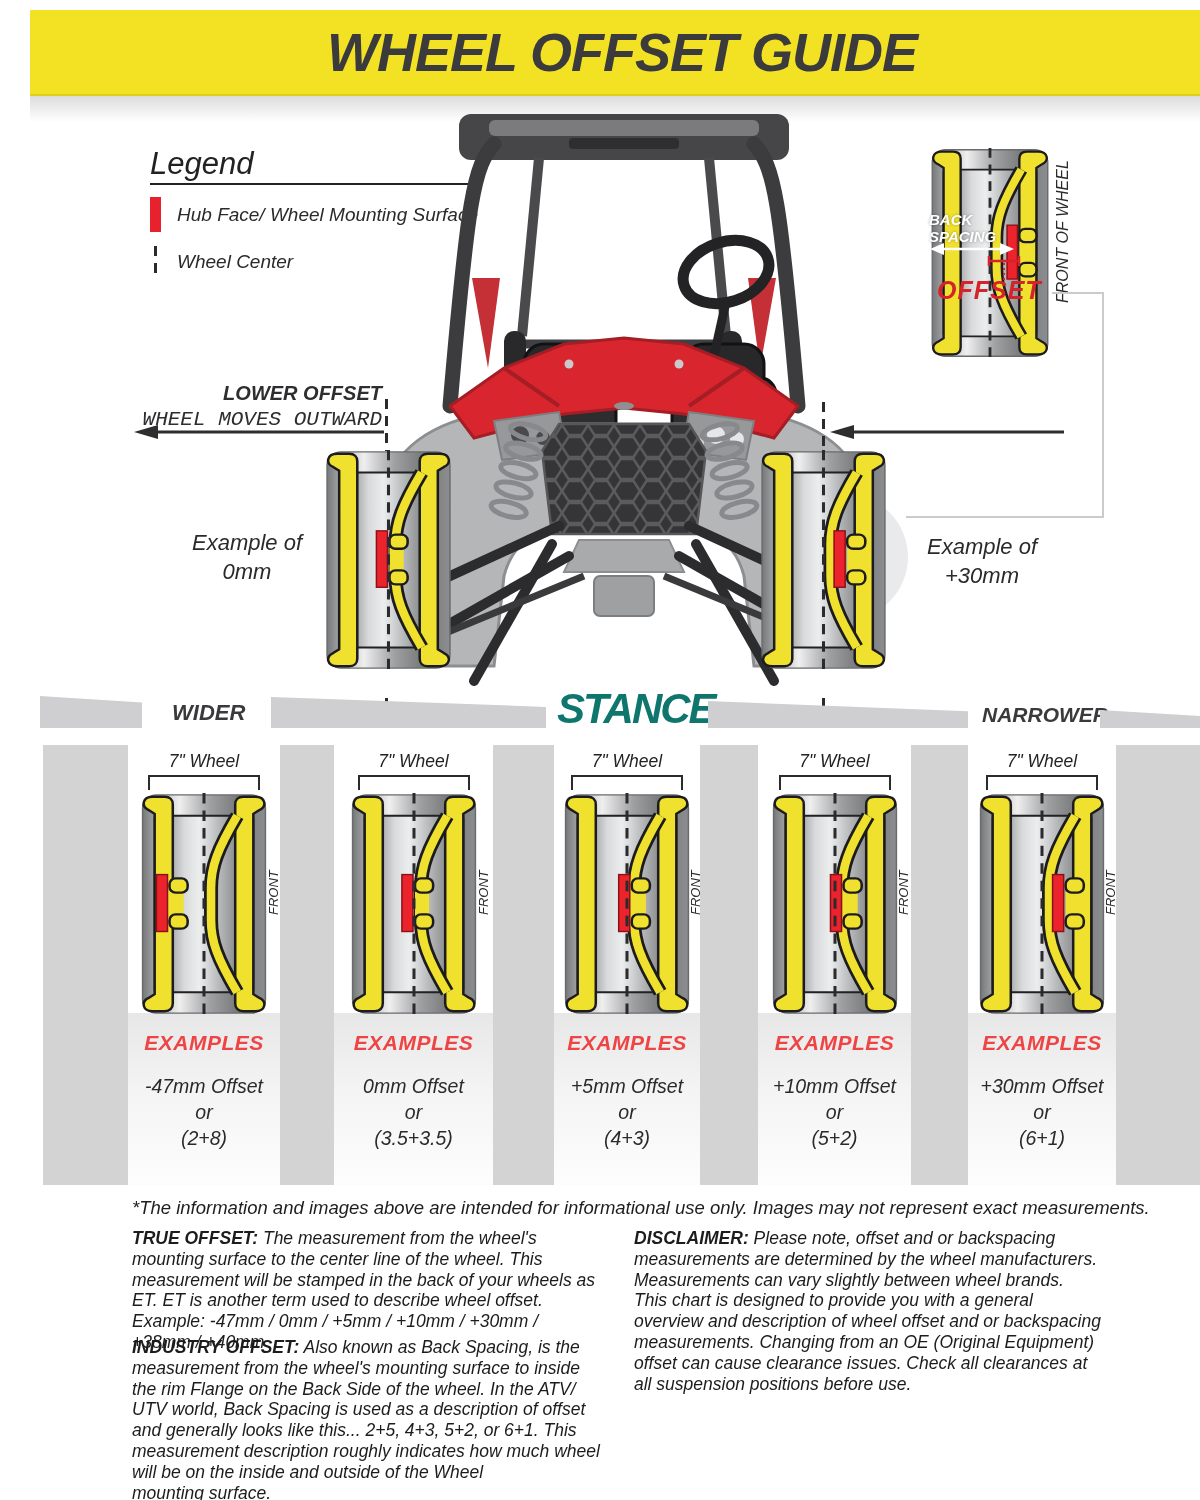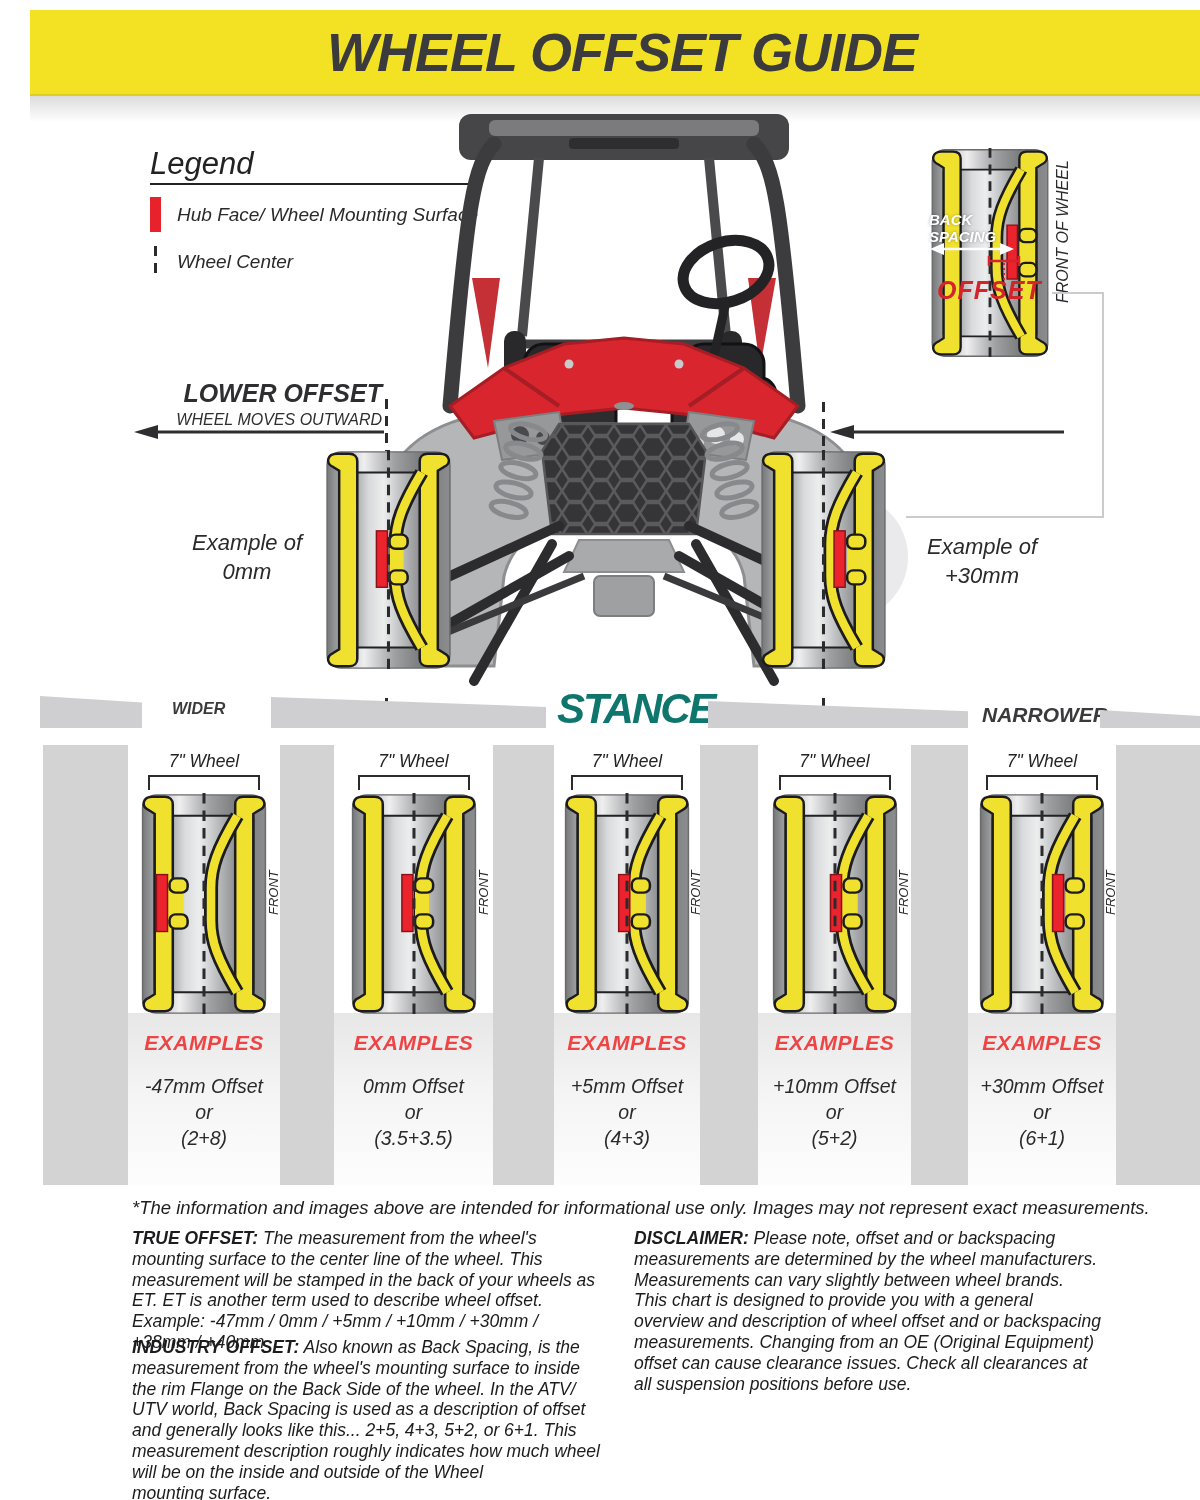--- a/index.html
+++ b/index.html
@@ -15,39 +15,39 @@
                background:linear-gradient(180deg,#dcdcdd,#ffffff);}
 
   
   .legend-title{font-size:31px;color:#222;border-bottom:2.5px solid #222;padding-bottom:1px;}
   .legend-label{font-size:19px;color:#2a2a2c;}
   .swatch-hub{width:11px;height:35px;background:#e8222c;}
   .swatch-dash{width:3px;height:32px;
       background:repeating-linear-gradient(180deg,#2b2b2d 0 10px,transparent 10px 17px);}
 
   
-  .dir-title{font-size:25px;font-weight:bold;color:#2e2e30;line-height:30px;}
-  .dir-sub{font-size:16px;color:#2e2e30;line-height:24px;}
+  .dir-title{font-size:20px;font-weight:bold;color:#2e2e30;line-height:30px;}
+  .dir-sub{font-size:21px;color:#2e2e30;line-height:24px;font-family:Liberation Mono, monospace;}
 
   .callout{font-size:22px;color:#2a2a2c;text-align:center;line-height:29px;}
 
   
   .bs-label{font-size:15px;font-weight:bold;color:#ffffff;line-height:17px;
             text-shadow:0 0 3px rgba(0,0,0,.35);}
   .offset-word{font-size:25px;font-weight:bold;color:#d4232b;letter-spacing:1px;}
   .vtext{writing-mode:vertical-rl;transform:rotate(180deg);}
   .fow-label{font-size:16px;color:#2b2b2d;}
   .connector{background:#cbcbcd;}
 
   
   .vdash{width:3px;background:repeating-linear-gradient(180deg,#2b2b2d 0 10px,transparent 10px 17px);}
 
   
   .wedge{background:#cfcfd1;}
-  .stance-side{font-size:16px;font-weight:bold;color:#3a3a3c;}
+  .stance-side{font-size:22px;font-weight:bold;color:#3a3a3c;}
   .stance-main{font-size:42px;font-weight:bold;letter-spacing:-2px;color:#0f766e;}
 
   
   .stripe{background:#d3d3d4;top:745px;height:440px;}
   .col{top:745px;height:440px;}
   .col-size-label{font-size:17.5px;color:#232325;text-align:center;}
   .bracket{width:108px;height:13px;border-top:2.5px solid #2b2b2d;
            border-left:2.5px solid #2b2b2d;border-right:2.5px solid #2b2b2d;}
   .front-label{font-size:13px;color:#2b2b2d;}
   .examples-bg{left:0;top:268px;width:100%;height:172px;

